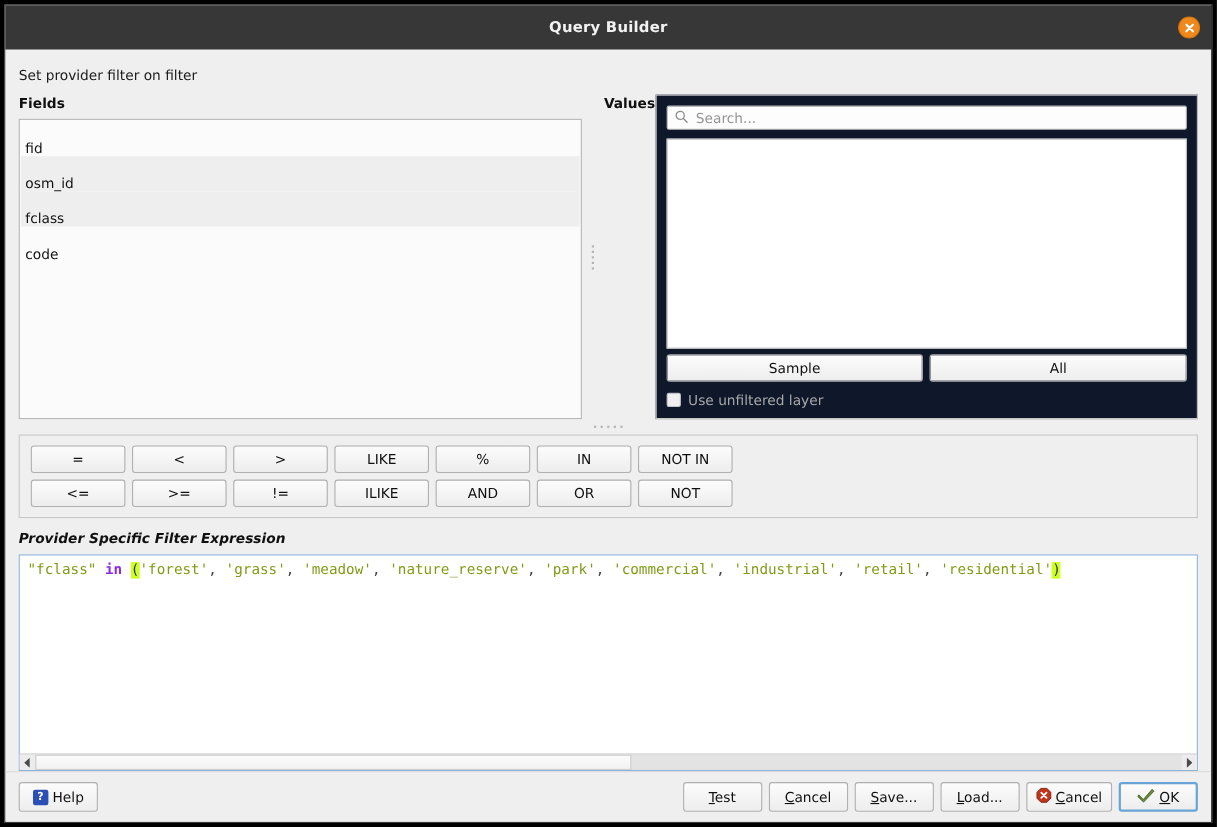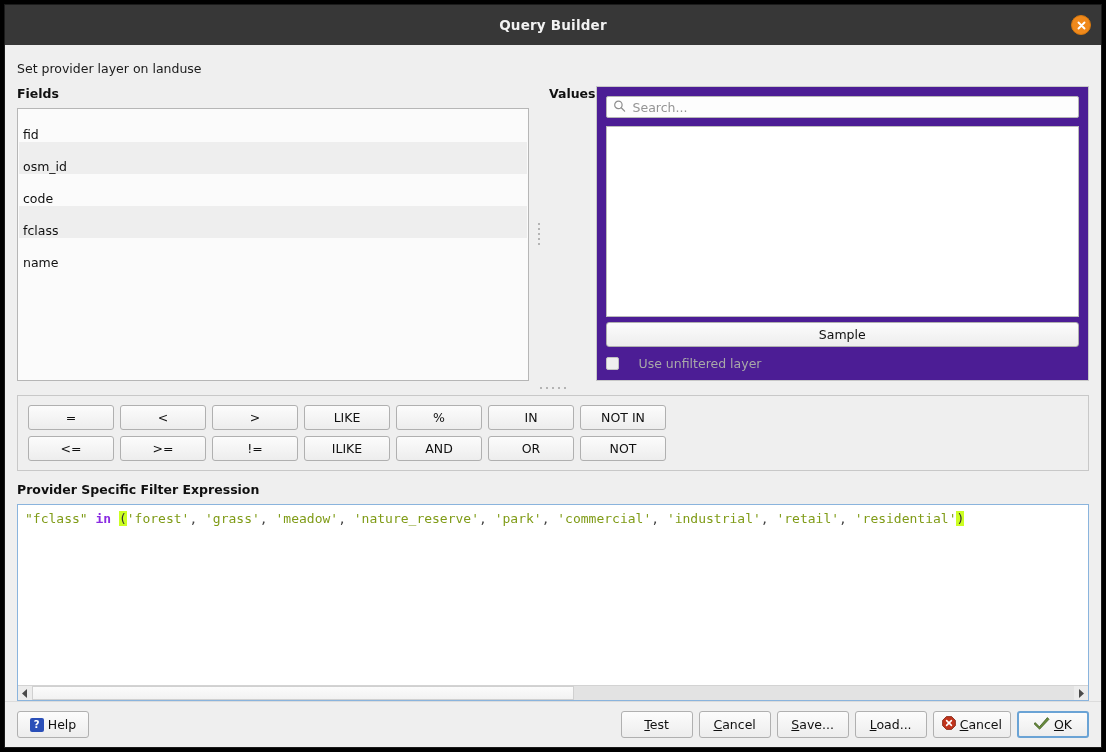--- a/index.html
+++ b/index.html
@@ -100,21 +100,21 @@
     height: 17px;
     line-height: 17px;
     white-space: nowrap;
   }
   .listrow.alt { background: #eeeeee; }
 
   
   .values-frame {
     flex: 1 1 auto;
     border: 1px solid #c8c8c8;
-    background: #4c1d95;
+    background: #0f172a;
     padding: 9px;
     display: flex; flex-direction: column;
     min-height: 0;
   }
   .search-wrap {
     position: relative;
     height: 22px;
     flex: 0 0 auto;
   }
   .search-input {
@@ -141,21 +141,21 @@
     border: 1px solid #bcbcbc;
     min-height: 0;
   }
   .values-buttons {
     display: flex; gap: 6px;
     margin-top: 5px;
     flex: 0 0 auto;
   }
   .values-buttons .btn { flex: 1 1 0; }
   .chk-row {
-    display: flex; align-items: center; gap: 20px;
+    display: flex; align-items: center; gap: 7px;
     margin-top: 9px;
     flex: 0 0 auto;
   }
   .chk-box {
     width: 13px; height: 13px;
     border: 1px solid #c2c2c2;
     background: #efefef;
     border-radius: 2px;
   }
   .chk-label { font-size: 12.5px; color: #a8a8a8; }
@@ -207,20 +207,21 @@
     padding: 0 8px;
     white-space: nowrap;
   }
   .btn .mn { text-decoration: underline; }
 
   
   .expr-label {
     font-size: 12.5px; font-weight: bold; color: #101010;
     padding: 11px 0 7px 0;
     flex: 0 0 auto;
+    font-style: italic;
   }
   .expr-box {
     border: 1px solid #8ab4dd;
     background: #ffffff;
     flex: 1 1 auto;
     display: flex; flex-direction: column;
     min-height: 0;
   }
   .expr-text {
     flex: 1 1 auto;
@@ -296,32 +297,31 @@
       <span class="title">Query Builder</span>
       <div class="close-btn">
         <svg width="11" height="11" viewBox="0 0 11 11" aria-hidden="true">
           <path d="M2.5 2.5 L8.5 8.5 M8.5 2.5 L2.5 8.5" stroke="#ffffff" stroke-width="1.9" stroke-linecap="round"></path>
         </svg>
       </div>
     </div>
 
     <div class="dlgbody">
 
-      <div class="subtitle">Set provider layer on landuse</div>
+      <div class="subtitle">Set provider filter on filter</div>
 
       <div class="columns">
 
         <div class="col-left">
           <div class="sec-label">Fields</div>
           <div class="listbox" id="fields-list">
               <div class="listrow">fid</div>
               <div class="listrow alt">osm_id</div>
+              <div class="listrow alt">fclass</div>
               <div class="listrow">code</div>
-              <div class="listrow alt">fclass</div>
-              <div class="listrow">name</div>
             </div>
         </div>
 
         <div class="splitter-v">
           <span class="grip">
             <i></i>
               <i></i>
               <i></i>
               <i></i>
               <i></i>
@@ -339,20 +339,21 @@
                   <path d="M8.3 8.3 L11.6 11.6" stroke="#8d8d8d" stroke-width="1.3" stroke-linecap="round"></path>
                 </svg>
               </span>
               <input class="search-input" type="text" placeholder="Search..." style="">
             </div>
 
             <div class="values-list" id="values-list"></div>
 
             <div class="values-buttons">
               <div class="btn">Sample</div>
+              <div class="btn">All</div>
             </div>
 
             <div class="chk-row">
               <span class="chk-box"></span>
               <span class="chk-label">Use unfiltered layer</span>
             </div>
 
           </div>
         </div>
       </div>

